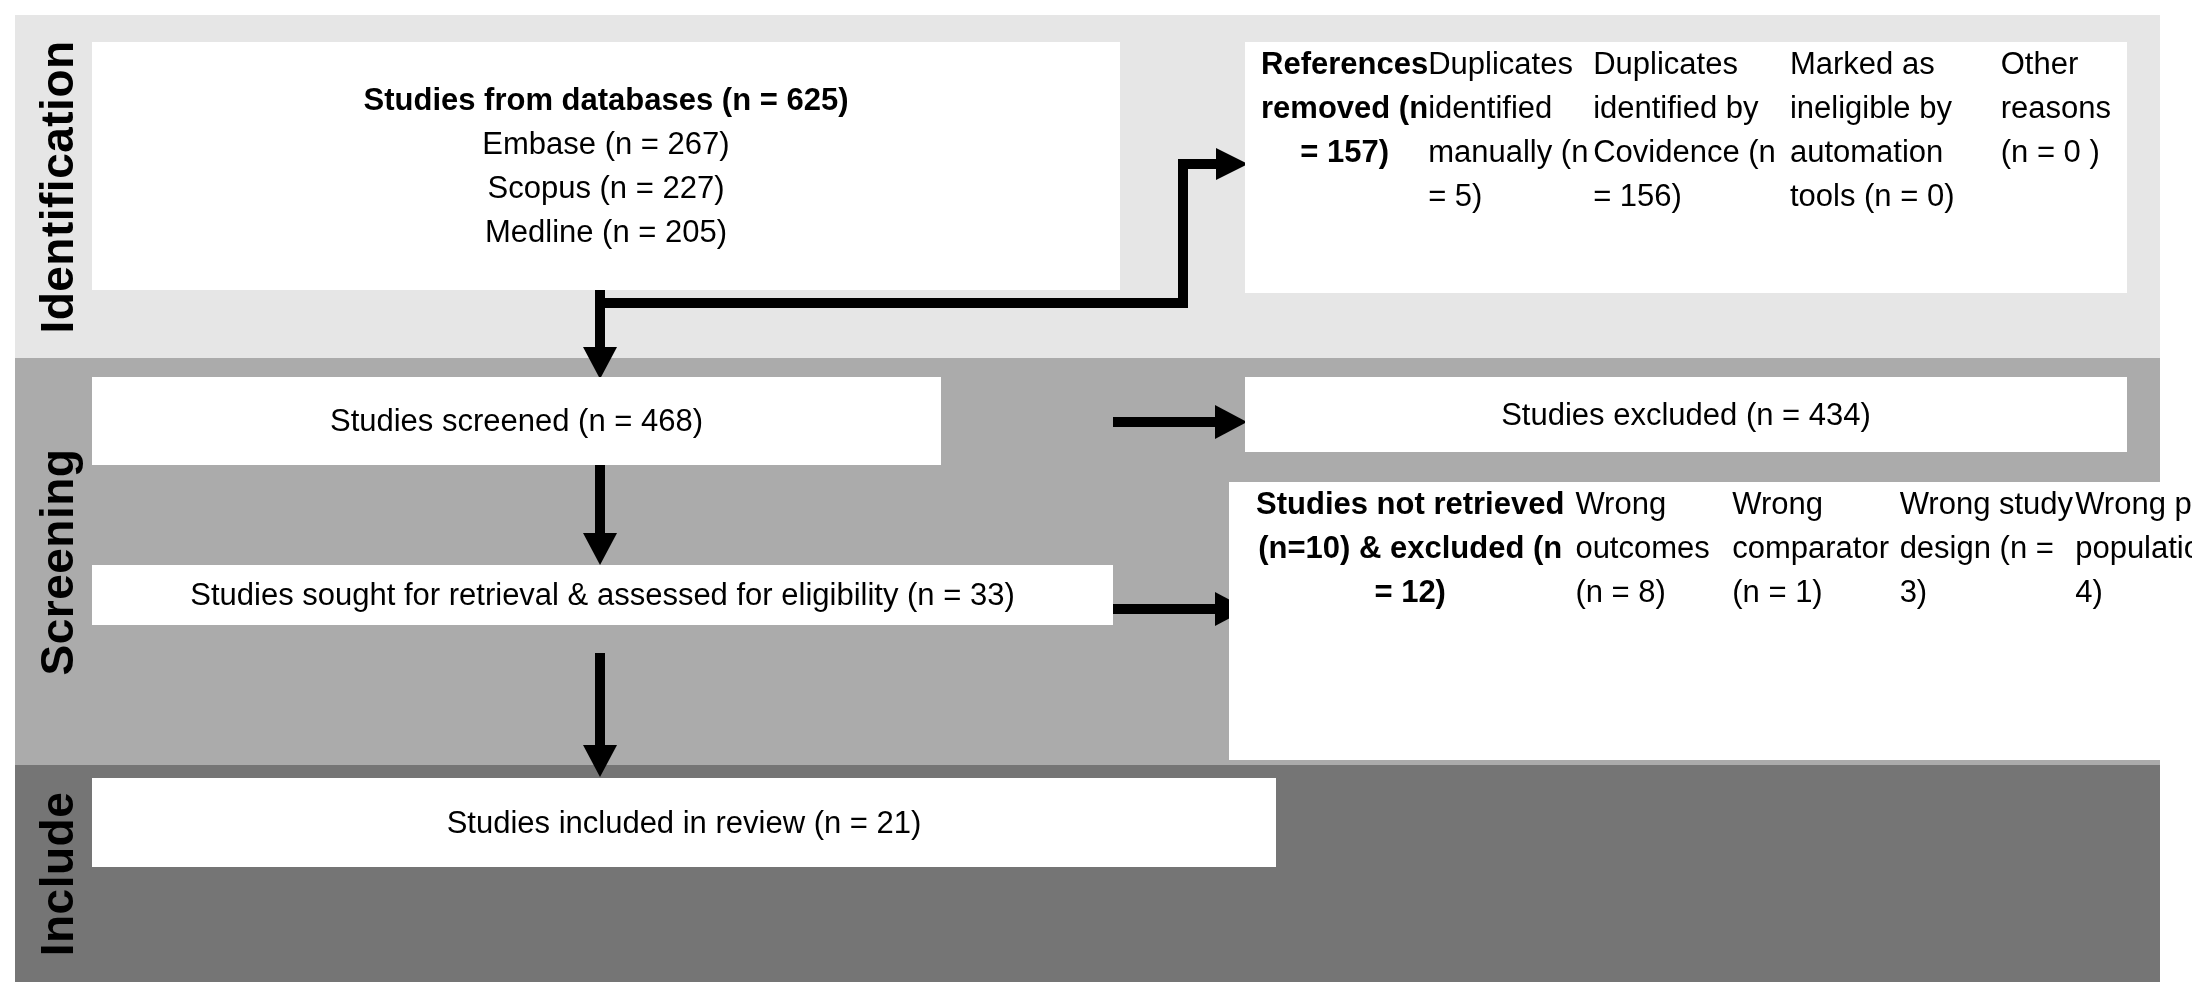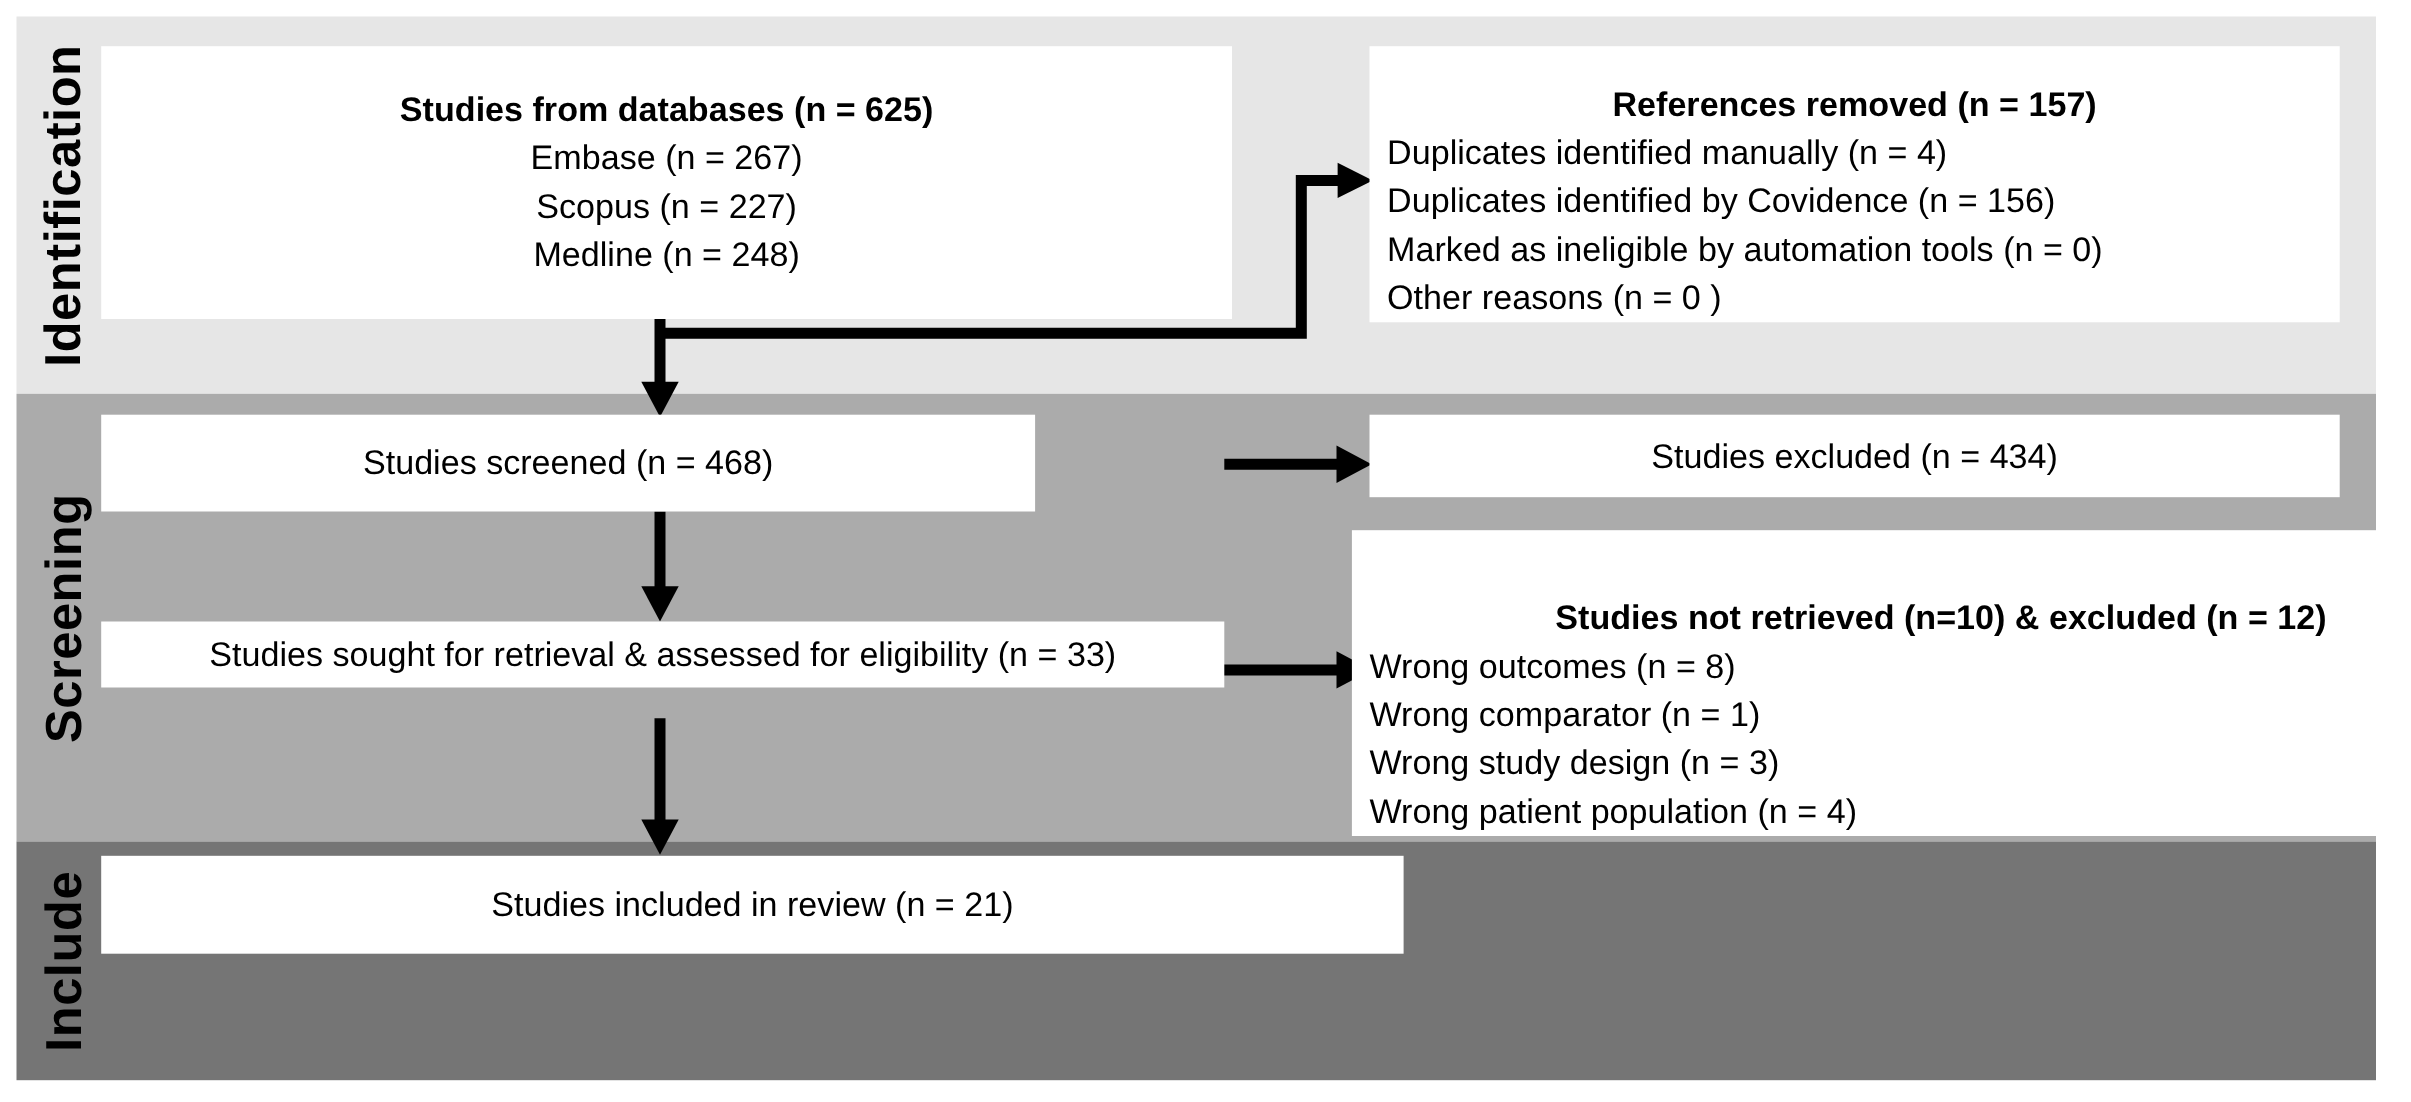--- a/index.html
+++ b/index.html
@@ -46,21 +46,21 @@
   }
   .box.centered {
     display: flex;
     flex-direction: column;
     align-items: center;
     justify-content: center;
     text-align: center;
   }
   .box.listing {
     display: flex;
-    flex-direction: column;
+    flex-direction: row;
     justify-content: flex-end;
     padding: 0 16px;
     text-align: left;
   }
   .box .title { font-weight: bold; text-align: center; }
 
   .box-databases        { left: 92px;   top: 42px;  width: 1028px; height: 248px; }
   .box-references       { left: 1245px; top: 42px;  width: 882px;  height: 251px; }
   .box-screened         { left: 92px;   top: 377px; width: 849px; height: 88px;  }
   .box-excluded         { left: 1245px; top: 377px; width: 882px;  height: 75px;  }
@@ -127,26 +127,26 @@
     <g>
       <path d="M600 653 L600 746"></path>
       <polygon points="583,745 617,745 600,777"></polygon>
     </g>
   </svg>
 
   <div class="box centered box-databases">
     <div class="title">Studies from databases (n = 625)</div>
     <div>Embase (n = 267)</div>
     <div>Scopus (n = 227)</div>
-    <div>Medline (n = 248)</div>
+    <div>Medline (n = 205)</div>
   </div>
 
   <div class="box listing box-references">
     <div class="title">References removed (n = 157)</div>
-    <div>Duplicates identified manually (n = 4)</div>
+    <div>Duplicates identified manually (n = 5)</div>
     <div>Duplicates identified by Covidence (n = 156)</div>
     <div>Marked as ineligible by automation tools (n = 0)</div>
     <div>Other reasons (n = 0 )</div>
   </div>
 
   <div class="box centered box-screened">
     <div>Studies screened (n = 468)</div>
   </div>
 
   <div class="box centered box-excluded">

